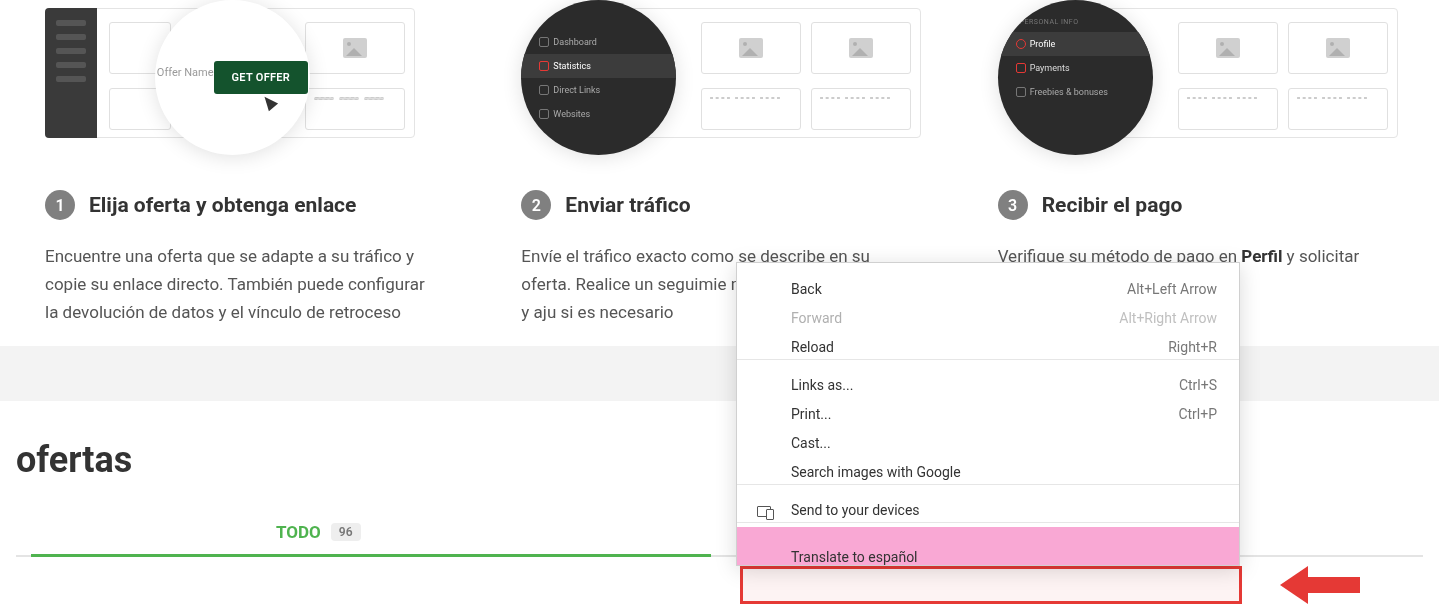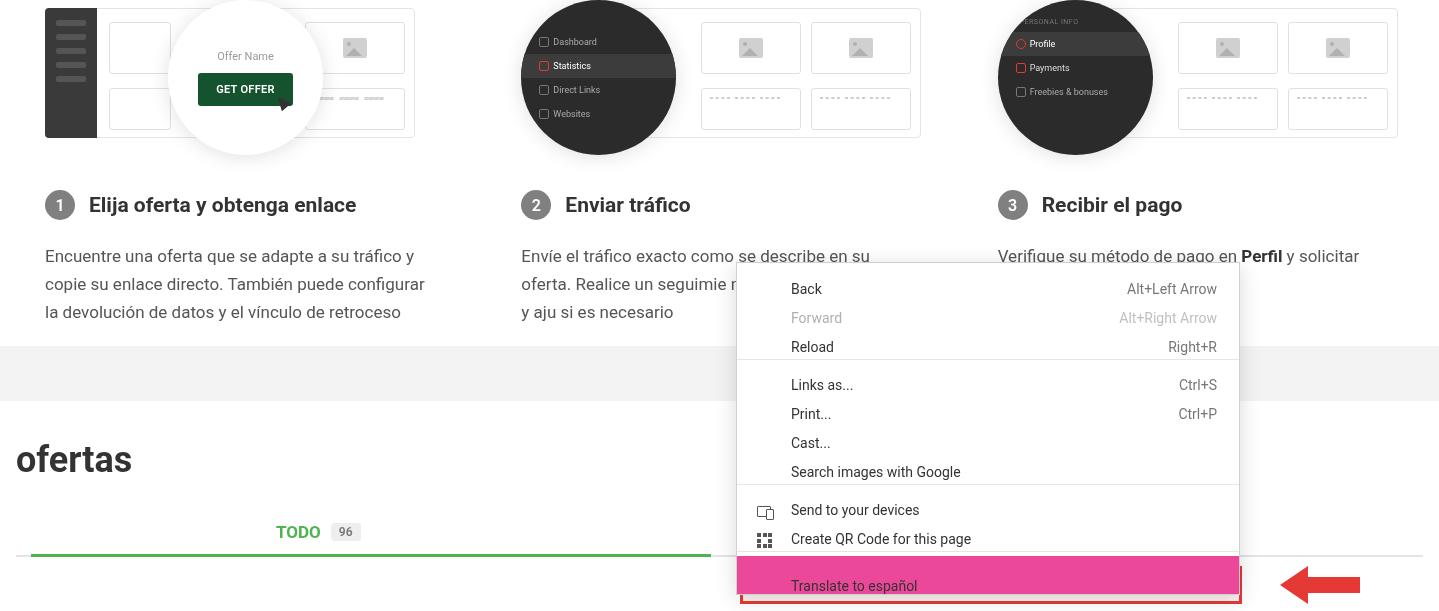--- a/index.html
+++ b/index.html
@@ -81,24 +81,24 @@
       height: 4px; background: #e0e0e0; border-radius: 2px;
     }
     .circle-lens {
       position: absolute;
       border-radius: 50%;
       background: #fff;
       box-shadow: 0 2px 20px rgba(0,0,0,0.12);
       overflow: hidden;
     }
     .step1-lens {
-      top: 0; left: 123px;
+      top: 0; left: 110px;
       width: 155px; height: 155px;
       display: flex;
-      flex-direction: column;
+      flex-direction: row;
       align-items: center;
       justify-content: center;
     }
     .step1-lens .offer-name {
       font-size: 11px; color: #9a9a9a;
       margin-bottom: 10px;
     }
     .step1-lens .get-offer-btn {
       background: #14532d;
       color: #fff;
@@ -309,21 +309,21 @@
     .red-arrow::after {
       content: "";
       position: absolute;
       top: -4px; left: 0;
       width: 0; height: 0;
       border-top: 19px solid transparent;
       border-bottom: 19px solid transparent;
       border-right: 28px solid #e53935;
     }
     .ctx-translate-hl {
-      background: #ec4899;
+      background: #f9a8d4;
     }
   </style>
 </head>
 <body>
 
 <div class="steps-row">
 
   <div class="step">
     <div class="step-illustration">
       <div class="ill-bg"></div>
@@ -502,34 +502,20 @@
     <span>Cast...</span>
   </div>
   <div class="ctx-item">
     <span>Search images with Google</span>
   </div>
   <div class="ctx-sep"></div>
   <div class="ctx-item">
     <span class="ctx-icn icn-devices"></span>
     <span>Send to your devices</span>
   </div>
-  <div class="ctx-item">
-    <span class="ctx-icn icn-qr">
-        <span></span>
-        <span></span>
-        <span></span>
-        <span></span>
-        <span></span>
-        <span></span>
-        <span></span>
-        <span></span>
-        <span></span>
-      </span>
-    <span>Create QR Code for this page</span>
-  </div>
   <div class="ctx-sep"></div>
   <div class="ctx-item ctx-translate-hl" style="height:38px;">
     <span>Translate to español</span>
   </div>
 </div>
 
 <div class="ctx-highlight"></div>
 <div class="red-arrow"></div>
 
 </body></html>

